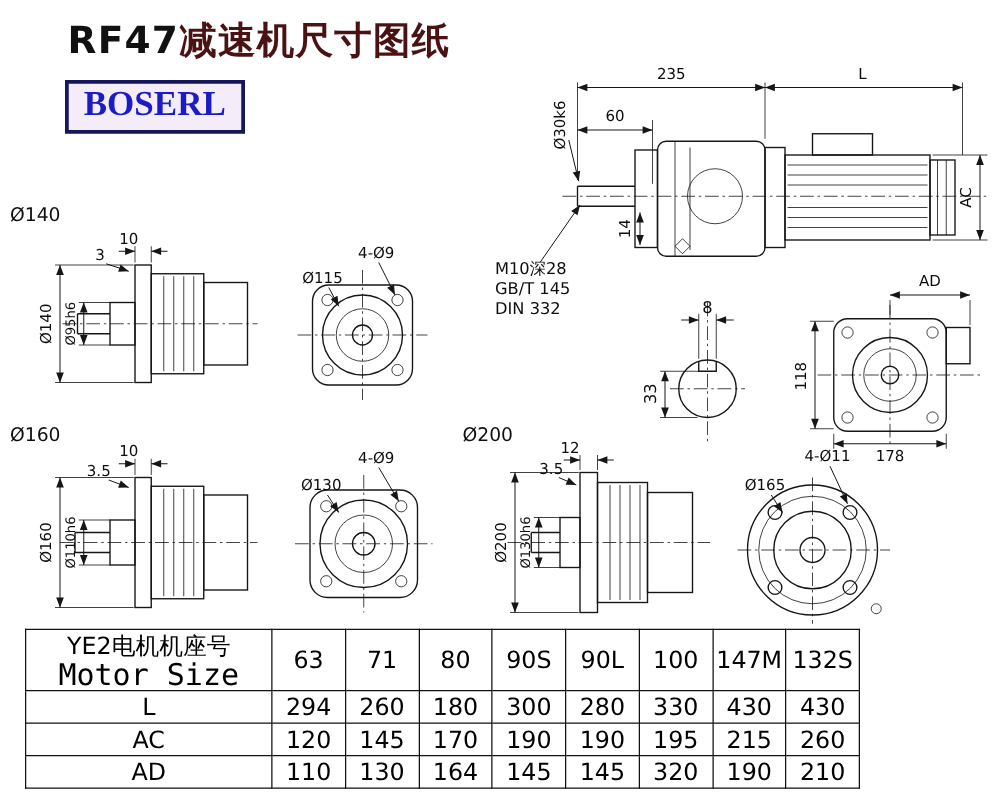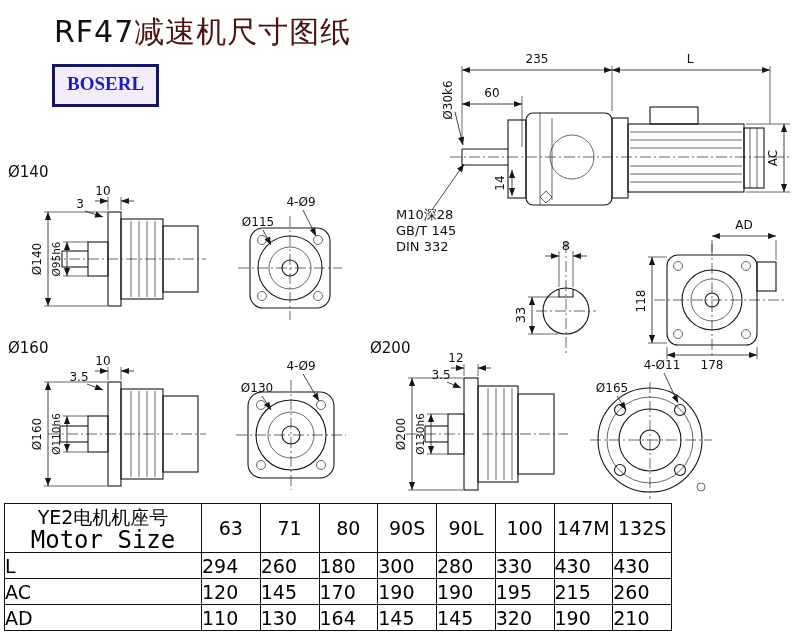--- a/index.html
+++ b/index.html
@@ -1,35 +1,35 @@
 <!DOCTYPE html>
 <html><head>
 <meta charset="utf-8">
 <style>
   html,body{margin:0;padding:0;background:#ffffff;}
   .page{position:relative;width:800px;height:641px;background:#ffffff;overflow:hidden;
         font-family:"DejaVu Sans",sans-serif;}
-  .title{position:absolute;left:54px;top:12px;font-size:30px;font-weight:400;
+  .title{position:absolute;left:54px;top:12px;font-size:30px;font-weight:700;
          letter-spacing:1px;color:#111;white-space:nowrap;}
   .title .cn{color:#4a1212;}
   .logo{position:absolute;left:52px;top:64px;border:3px solid #16165c;background:#f4edf9;
-        color:#1c1cc4;font-family:"Liberation Serif",serif;font-size:19px;font-weight:700;
+        color:#1c1cc4;font-family:"Liberation Serif",serif;font-size:28px;font-weight:700;
         padding:0 12px 3px 12px;line-height:34px;}
   svg{position:absolute;left:0;top:0;}
   svg text{font-family:"DejaVu Sans",sans-serif;font-size:12px;fill:#0e0e0e;}
   svg text.mid{text-anchor:middle;}
   svg text.lbl{font-size:15px;}
   svg text.sm{font-size:10.5px;}
   svg text.md{font-size:13px;}
   .s{stroke:#161616;stroke-width:1.1;fill:none;}
   .t{stroke:#161616;stroke-width:0.65;fill:none;}
   .cl{stroke:#2a2a2a;stroke-width:0.7;fill:none;stroke-dasharray:11 3 2 3;}
   .dm{stroke:#161616;stroke-width:0.8;fill:none;}
-  table.dim-table{position:absolute;left:4px;top:503px;width:668px;border-collapse:collapse;
-        table-layout:fixed;}
+  table.dim-table{position:absolute;left:20px;top:503px;width:668px;border-collapse:collapse;
+        table-layout:fixed;text-align:center;}
   table.dim-table th,table.dim-table td{border:1.5px solid #111;padding:0;font-weight:400;
         font-size:19px;color:#000;overflow:hidden;}
   table.dim-table tr.hdr th{height:48px;}
   table.dim-table tr.row td{height:25px;}
   .hcn{font-size:19px;line-height:24px;}
   .hen{font-family:"DejaVu Sans Mono",monospace;font-size:24px;line-height:23px;}
 </style>
 </head>
 <body>
 

